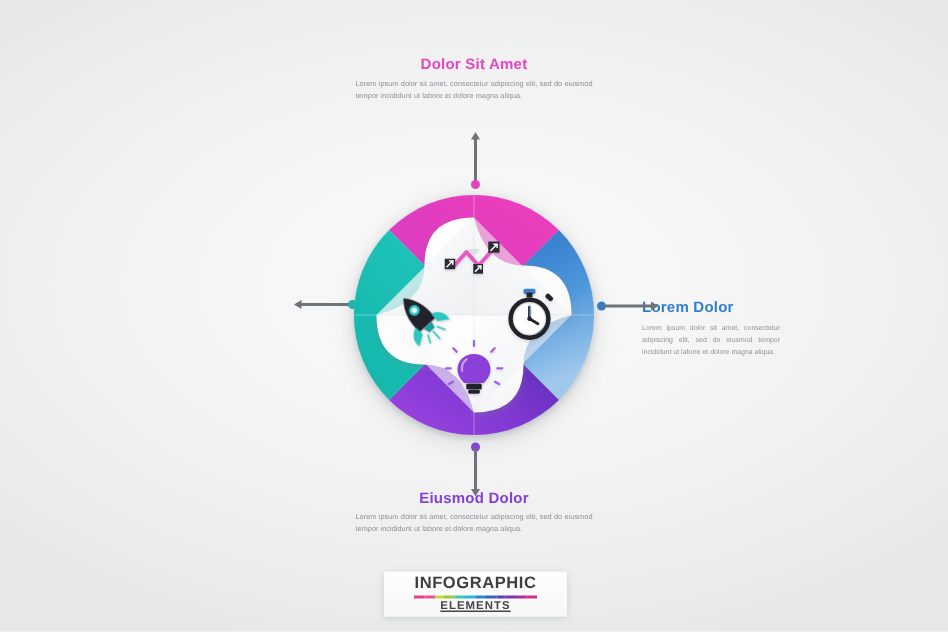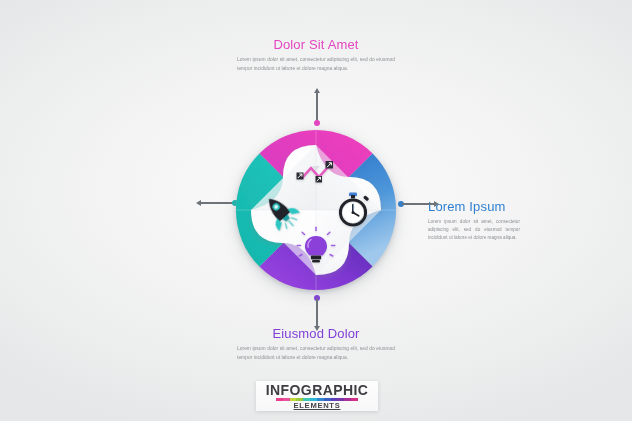--- a/index.html
+++ b/index.html
@@ -22,22 +22,22 @@
       radial-gradient(ellipse 70% 60% at 50% 45%, #fbfbfb 0%, #f4f4f4 45%, #eceded 78%, #e6e7e8 100%);
     overflow: hidden;
   }
 
   
   .block {
     position: absolute;
     width: 158px;
   }
   .block .b-title {
-    font-size: 13px;
-    font-weight: normal;
+    font-size: 10px;
+    font-weight: bold;
     letter-spacing: 0.15px;
     margin: 0 0 4px 0;
     line-height: 1.1;
   }
   .block .b-body {
     font-size: 4.9px;
     line-height: 1.72;
     color: #8d9196;
     margin: 0;
     text-align: justify;
@@ -151,21 +151,21 @@
     width: 122px;
     height: 30px;
     background: linear-gradient(to bottom, #fdfdfd 0%, #f7f7f7 100%);
     box-shadow: 0 1px 4px rgba(100,105,115,0.22);
     display: flex;
     flex-direction: column;
     align-items: center;
     justify-content: center;
   }
   #footer-banner .fb-top {
-    font-size: 14px;
+    font-size: 11px;
     font-weight: bold;
     letter-spacing: 0.4px;
     color: #3d3d42;
     line-height: 1;
   }
   #footer-banner .fb-stripe {
     width: 82px;
     height: 2.4px;
     margin: 1.6px 0 1.2px 0;
     display: flex;
@@ -190,21 +190,21 @@
     <p class="b-body">Lorem ipsum dolor sit amet, consectetur adipiscing elit, sed do eiusmod tempor incididunt ut labore et dolore magna aliqua.</p>
   </div>
 
   <div class="block center-al" id="block-bottom">
     <p class="b-title" style="color: rgb(130, 65, 216);">Eiusmod Dolor</p>
     <p class="b-body">Lorem ipsum dolor sit amet, consectetur adipiscing elit, sed do eiusmod tempor incididunt ut labore et dolore magna aliqua.</p>
   </div>
 
 
   <div class="block left-al" id="block-right">
-    <p class="b-title" style="color: rgb(47, 127, 208);">Lorem Ipsum</p>
+    <p class="b-title" style="color: rgb(47, 127, 208);">Lorem Dolor</p>
     <p class="b-body">Lorem ipsum dolor sit amet, consectetur adipiscing elit, sed do eiusmod tempor incididunt ut labore et dolore magna aliqua.</p>
   </div>
 
   <div class="conn" id="conn-top">
     <div class="arrow-head ah-up"></div>
     <div class="conn-line-v"></div>
     <div class="dot" style="background: rgb(229, 69, 192);"></div>
   </div>
 
   <div class="conn" id="conn-bottom">

